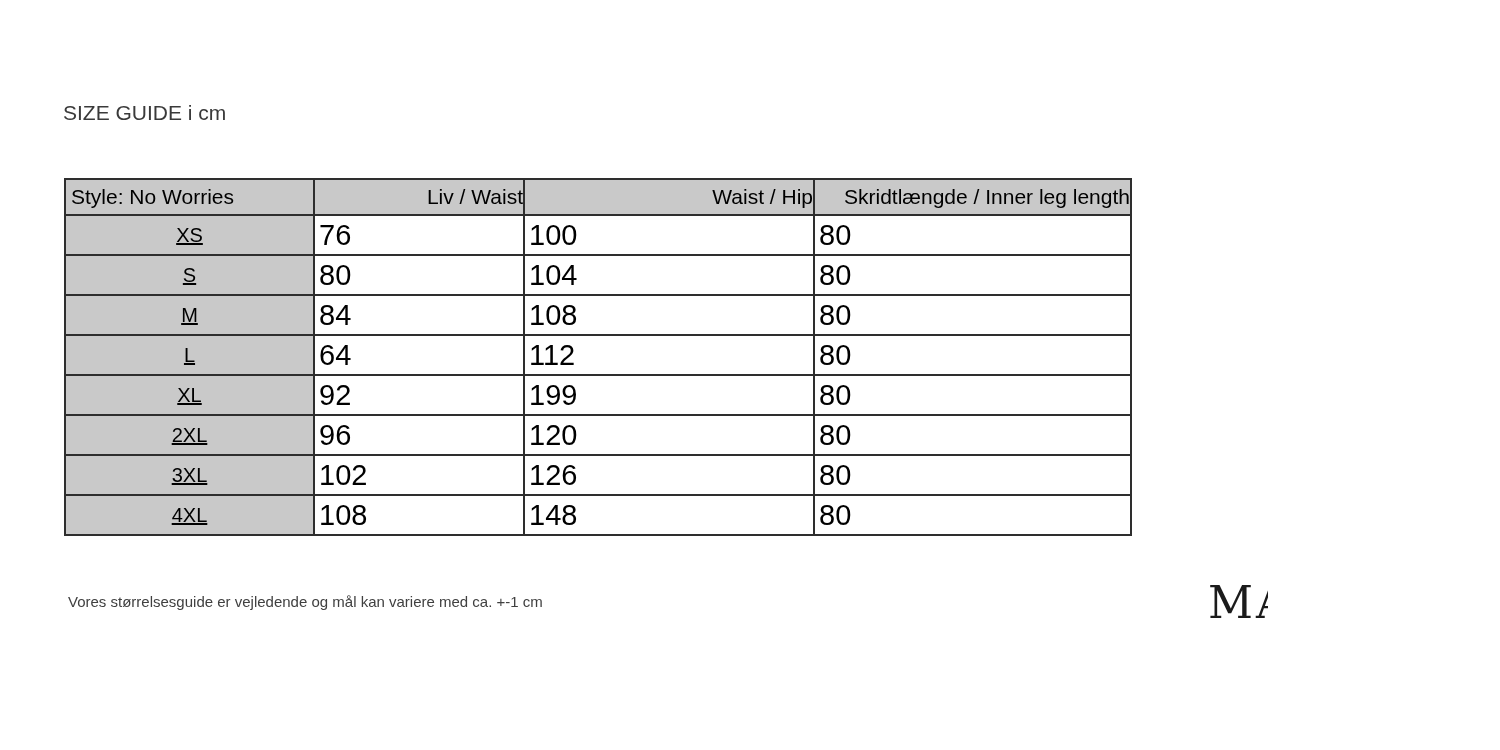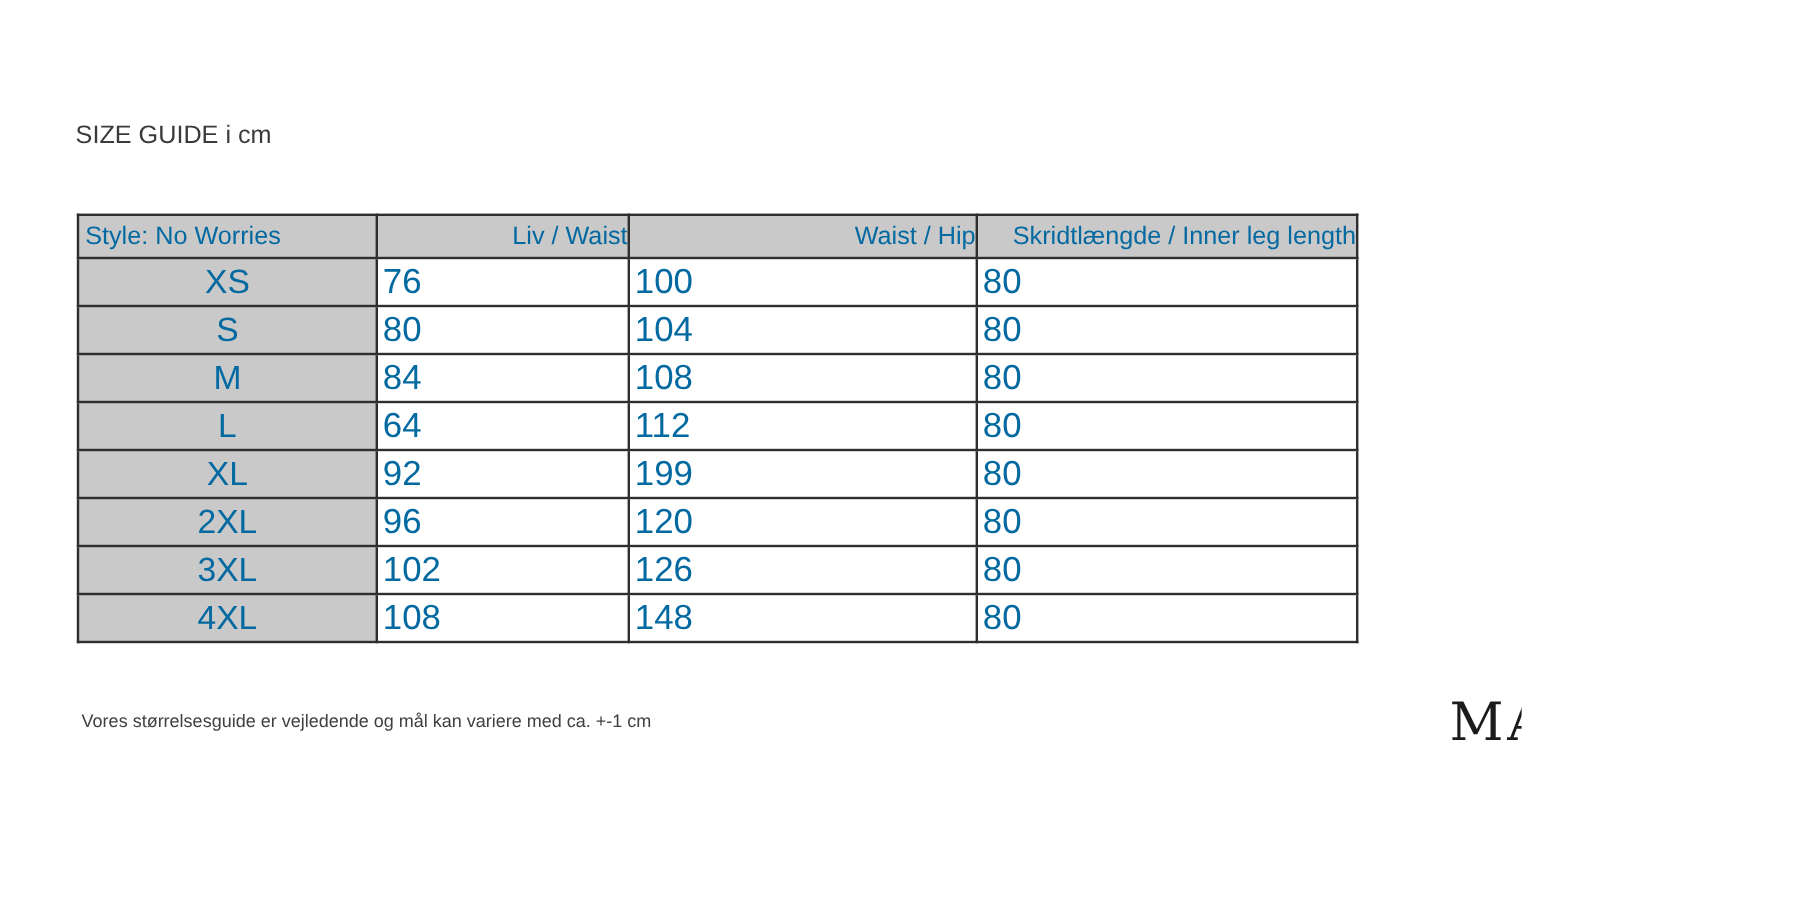--- a/index.html
+++ b/index.html
@@ -24,21 +24,21 @@
   }
 
   table.size-table {
     position: absolute;
     left: 64px;
     top: 178px;
     width: 1066px;
     border-collapse: collapse;
     table-layout: fixed;
     font-size: 22px;
-    color: #0369a1;
+    color: #000000;
     padding-left: 28px;
   }
   .size-table col.c1 { width: 249px; }
   .size-table col.c2 { width: 210px; }
   .size-table col.c3 { width: 290px; }
   .size-table col.c4 { width: 317px; }
 
   .size-table th, .size-table td {
     border: 2px solid #2e2e2e;
     font-weight: normal;
@@ -56,21 +56,22 @@
   }
   .size-table thead th.style-th {
     text-align: left;
     padding-left: 5px;
   }
 
   .size-table tbody th.size-cell {
     background: #c9c9c9;
     text-align: center;
     vertical-align: middle;
-    font-size: 28px;
+    font-size: 20px;
+    text-decoration: underline;
   }
   .size-table tbody td {
     background: #ffffff;
     text-align: left;
     vertical-align: middle;
     padding-left: 4px;
     font-size: 29px;
   }
 
   .disclaimer {

